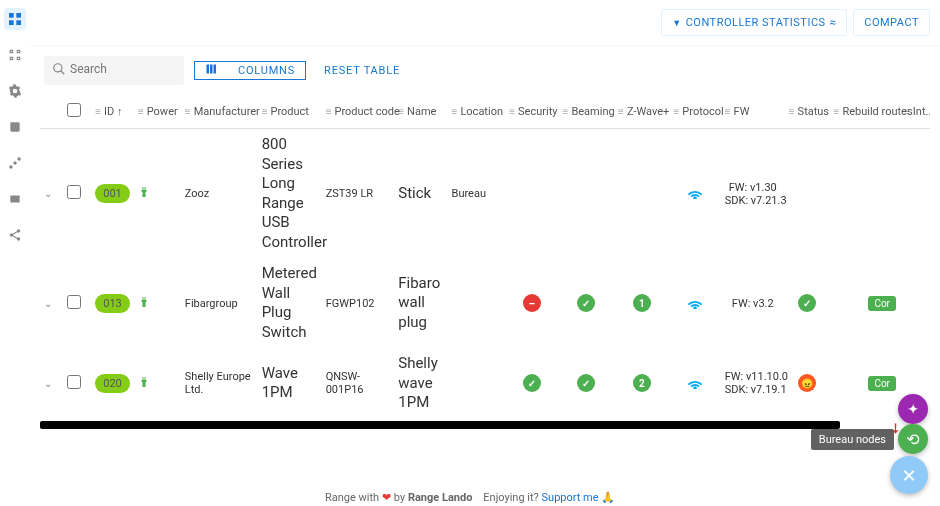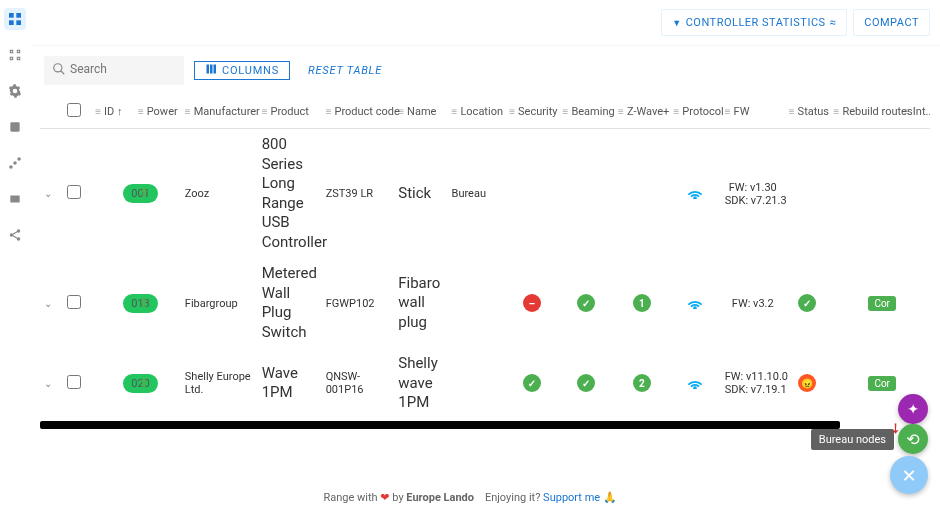--- a/index.html
+++ b/index.html
@@ -11,34 +11,34 @@
 
 .main { position: absolute; left: 30px; top: 0; right: 0; height: 100%; }
 
 .top-bar { height: 46px; display: flex; align-items: center; justify-content: flex-end; padding-right: 10px; gap: 6px; border-bottom: 1px solid rgba(0,0,0,0.03); }
 .btn-outline { border: 1px solid #e3f2fd; background: #fff; color: #1976d2; padding: 6px 10px; font-size: 11px; letter-spacing: 0.5px; cursor: pointer; border-radius: 2px; display: inline-flex; align-items: center; gap: 4px; }
 .btn-outline .arrow { font-size: 9px; }
 
 .controls { display: flex; align-items: center; gap: 10px; padding: 10px 10px 10px 14px; }
 .search-box { background: #f5f5f5; display: flex; align-items: flex-start; padding: 6px 8px; width: 140px; border-radius: 2px; }
 .search-box input { border: none; background: transparent; outline: none; font-size: 12px; width: 100%; margin-left: 4px; }
-.btn-columns { border: 1px solid #1976d2; color: #1976d2; background: #fff; padding: 1px 10px; font-size: 11px; letter-spacing: 0.8px; cursor: pointer; display: flex; align-items: center; gap: 5px; }
+.btn-columns { border: 1px solid #1976d2; color: #1976d2; background: #fff; padding: 1px 10px; font-size: 11px; letter-spacing: 0.8px; cursor: pointer; display: flex; align-items: center; gap: 21px; }
 .btn-text { border: none; background: none; font-size: 11px; letter-spacing: 0.8px; cursor: pointer; padding: 5px 8px; }
 .btn-text.disabled { color: #ccc; cursor: default; }
-.btn-text.reset { color: #1976d2; font-style: italic; }
+.btn-text.reset { color: #1976d2; }
 
 .table-wrap { position: relative; margin: 0 10px; overflow-x: hidden; }
 table { border-collapse: collapse; width: 100%; table-layout: fixed; }
 thead th { text-align: left; font-size: 11px; font-weight: 400; color: #555; padding: 8px 4px; white-space: nowrap; border-bottom: 1px solid rgba(0,0,0,0.06); }
 thead th .hicon { margin-right: 3px; opacity: 0.5; font-size: 10px; }
 tbody td { padding: 6px 4px; font-size: 11px; color: #333; vertical-align: middle; border-bottom: 0; }
 tbody tr { border-bottom: 0; }
 .expand { color: #888; cursor: pointer; font-size: 10px; }
 input[type=checkbox] { width: 14px; height: 14px; cursor: pointer; }
-.id-badge { background: #22c55e; color: #555; padding: 3px 8px; border-radius: 10px; font-size: 11px; display: inline-block; margin-left: 28px; }
+.id-badge { background: #84cc16; color: #555; padding: 3px 8px; border-radius: 10px; font-size: 11px; display: inline-block; }
 .power-icon { color: #4caf50; }
 .cell-multi { font-size: 15px; line-height: 1.3; }
 .fw-cell { text-align: center; white-space: nowrap; }
 
 .circ { display: inline-flex; width: 18px; height: 18px; border-radius: 50%; align-items: center; justify-content: center; color: #fff; font-size: 10px; font-weight: bold; }
 .circ.green { background: #4caf50; }
 .circ.red { background: #e53935; }
 .circ.orange { background: #ff5722; }
 .proto-icon { color: #03a9f4; }
 .rebuild-chip { background: #4caf50; color: #fff; padding: 2px 6px; border-radius: 3px; font-size: 10px; }
@@ -264,21 +264,21 @@
         </tbody>
     </table>
   </div>
 
   <div class="hscroll"></div>
 
 </div>
 
 <div class="credit">
   <span>Range with</span> <span style="color:#e53935">❤</span>
-  <span>by</span> <b>Europe Lando</b>&nbsp;&nbsp;&nbsp;
+  <span>by</span> <b>Range Lando</b>&nbsp;&nbsp;&nbsp;
   <span>Enjoying it?</span>
   <a href="#">Support me</a>
   <span>🙏</span>
 </div>
 
 <div class="fab fab-purple">
     <span>✦</span>
   </div>
 <div class="tooltip">Bureau nodes</div>
 <div class="red-arrow">➘</div>

